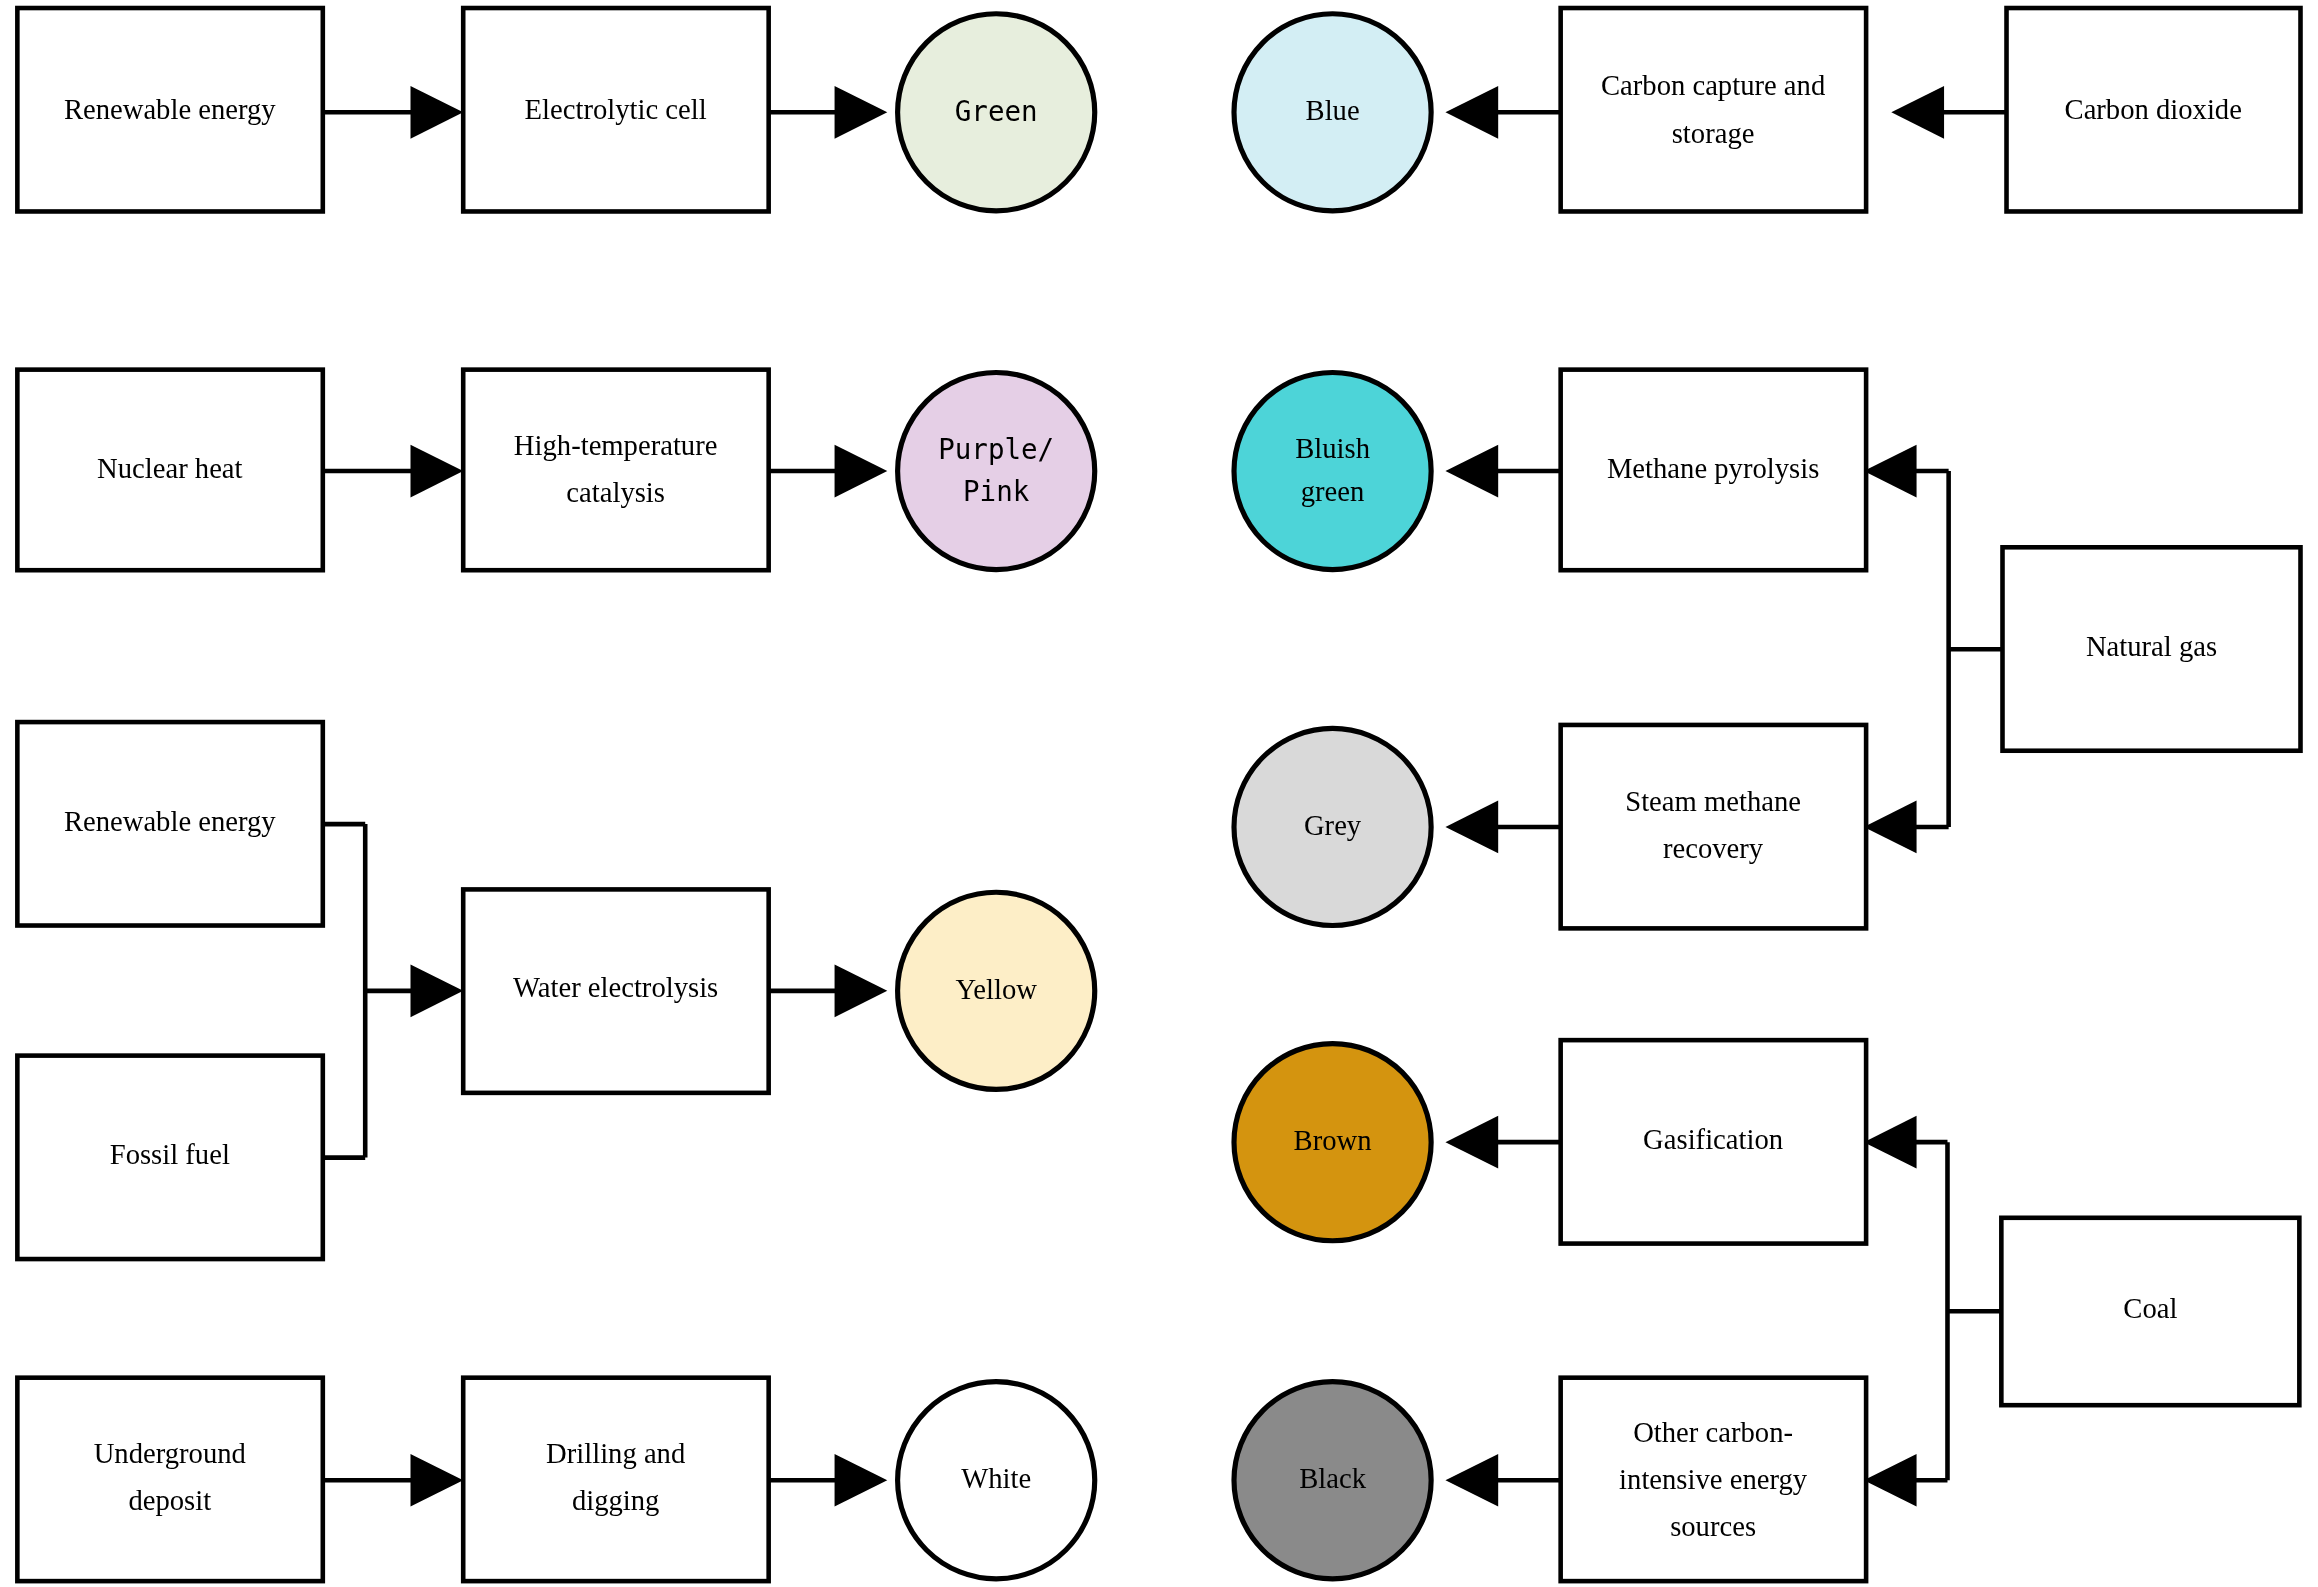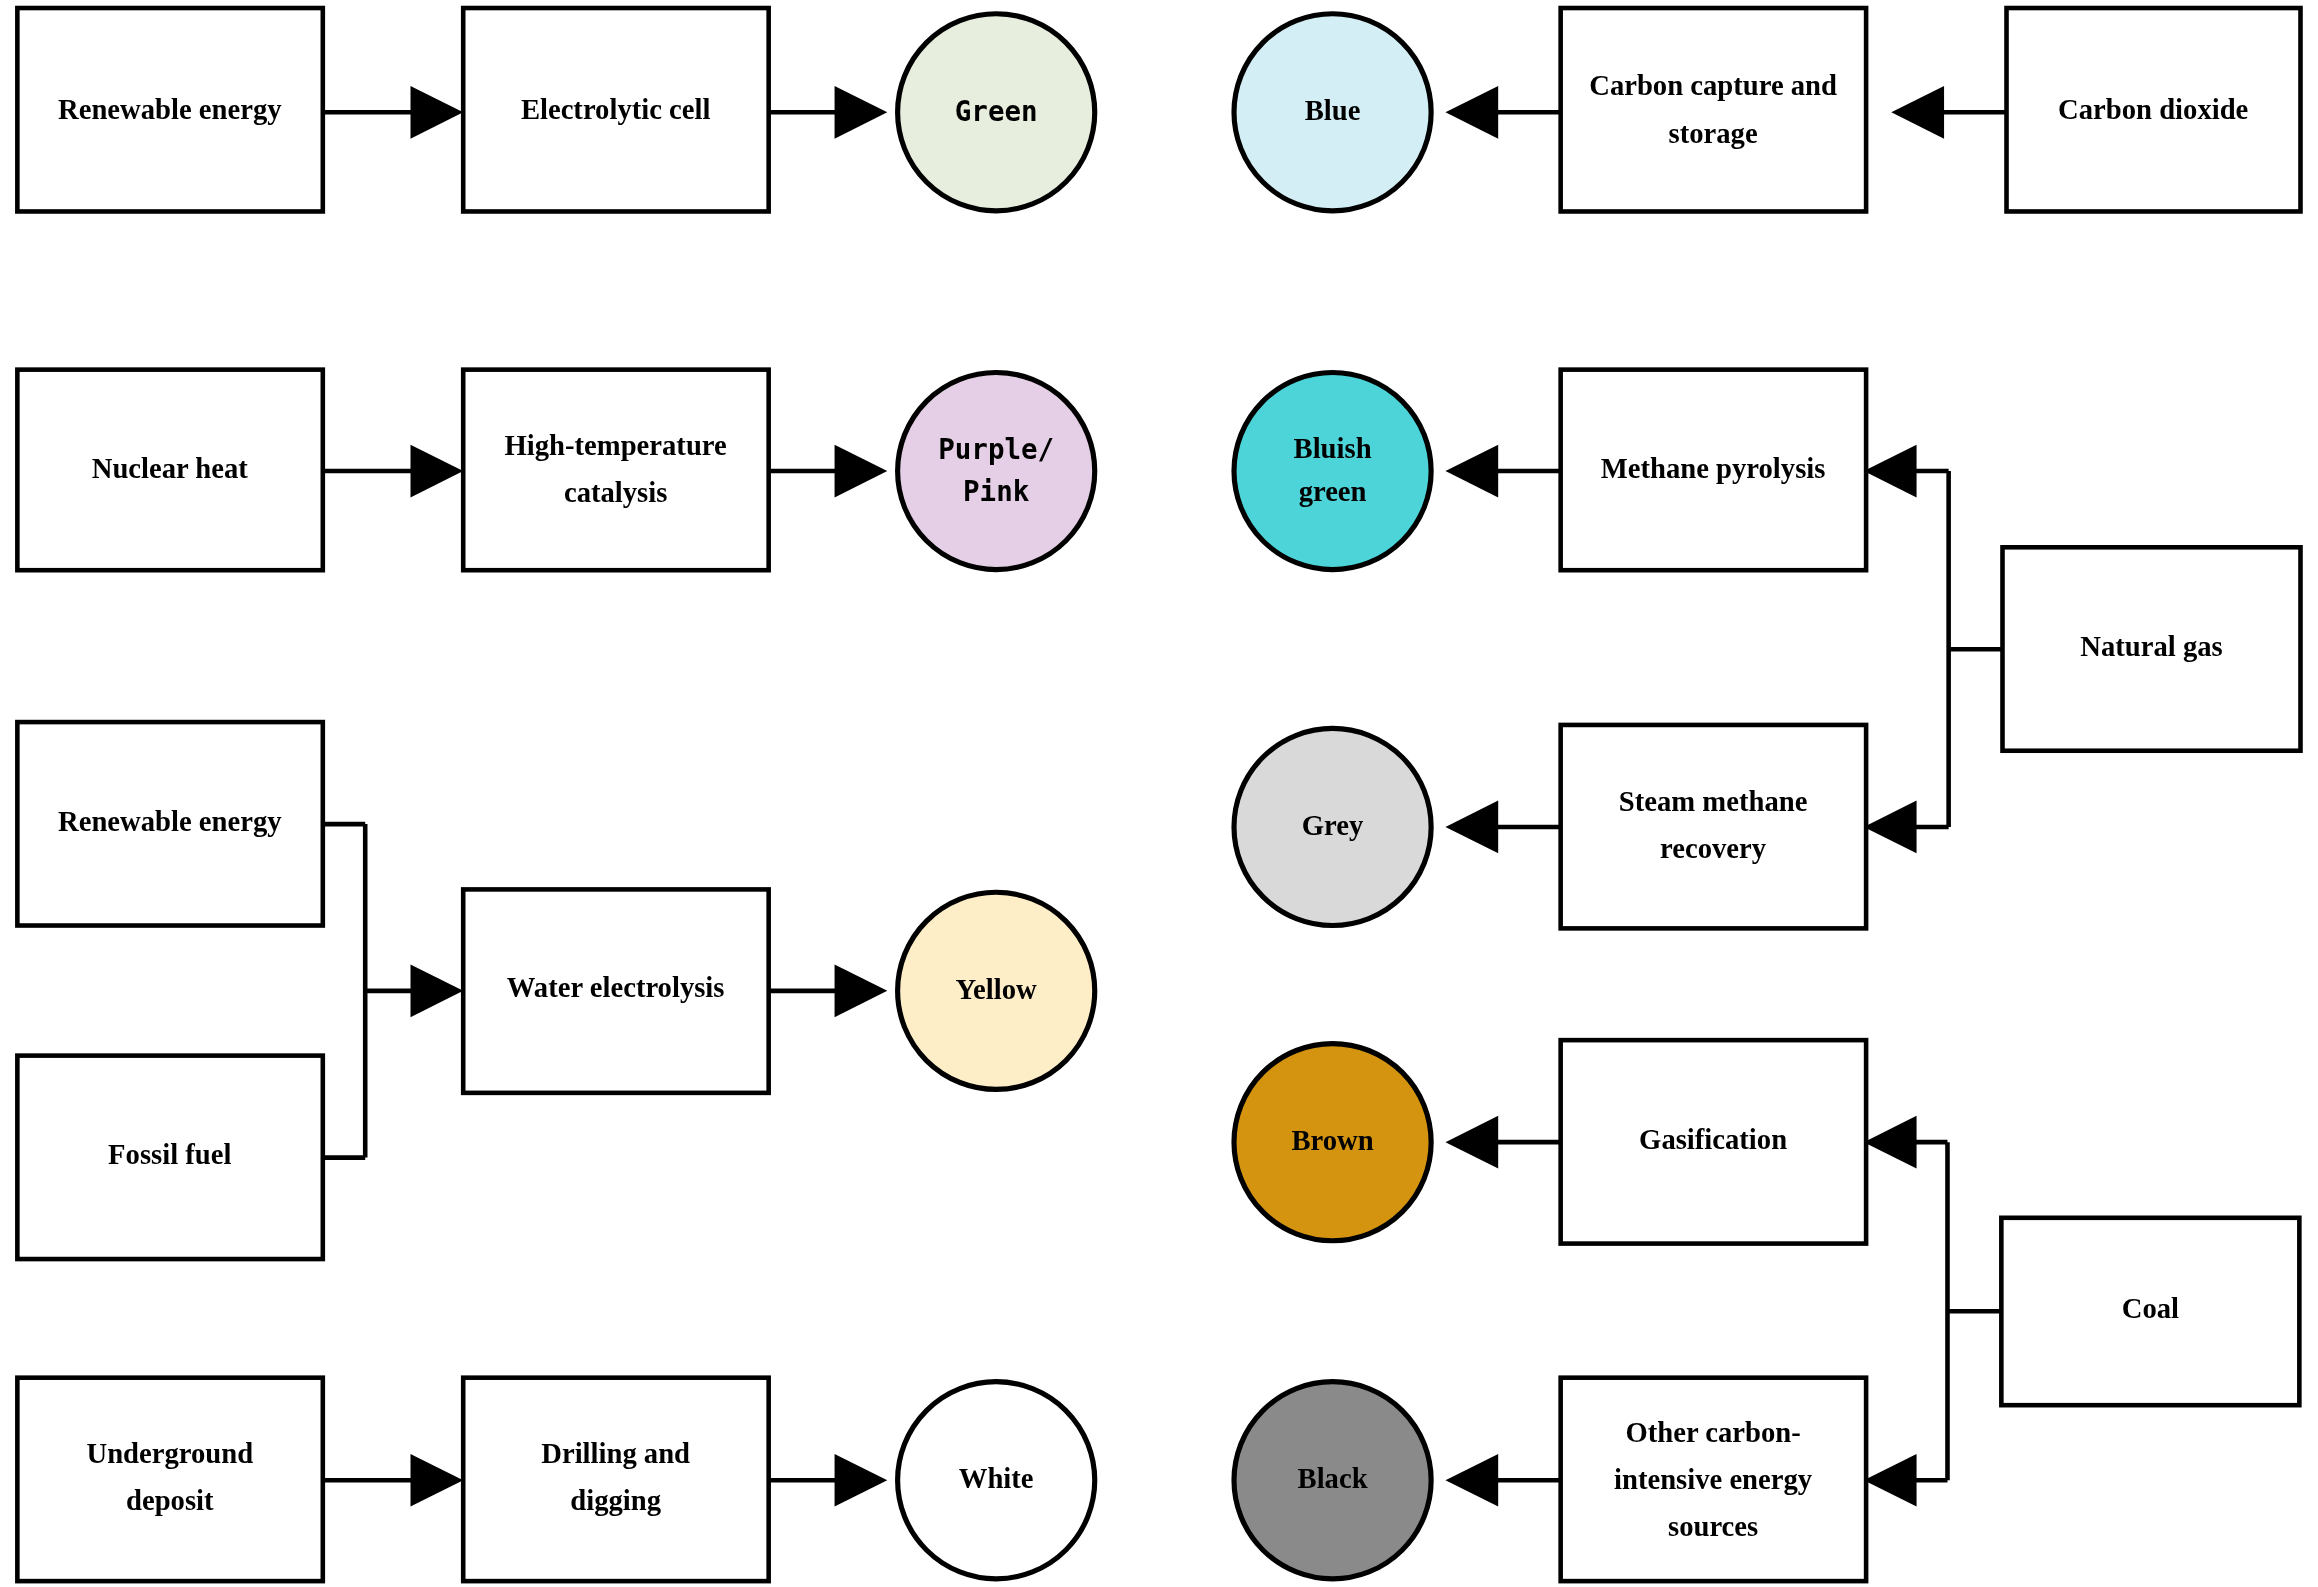--- a/index.html
+++ b/index.html
@@ -9,21 +9,20 @@
   }
   body {
     font-family: "Liberation Serif", "DejaVu Serif", serif;
   }
   #diagram-root {
     position: relative;
     width: 2319px;
     height: 1588px;
     background: #ffffff;
     overflow: hidden;
-    font-weight: bold;
   }
   svg.canvas {
     position: absolute;
     top: 0; left: 0;
     width: 2319px;
     height: 1588px;
     display: block;
   }
   .node-box {
     fill: #ffffff;

